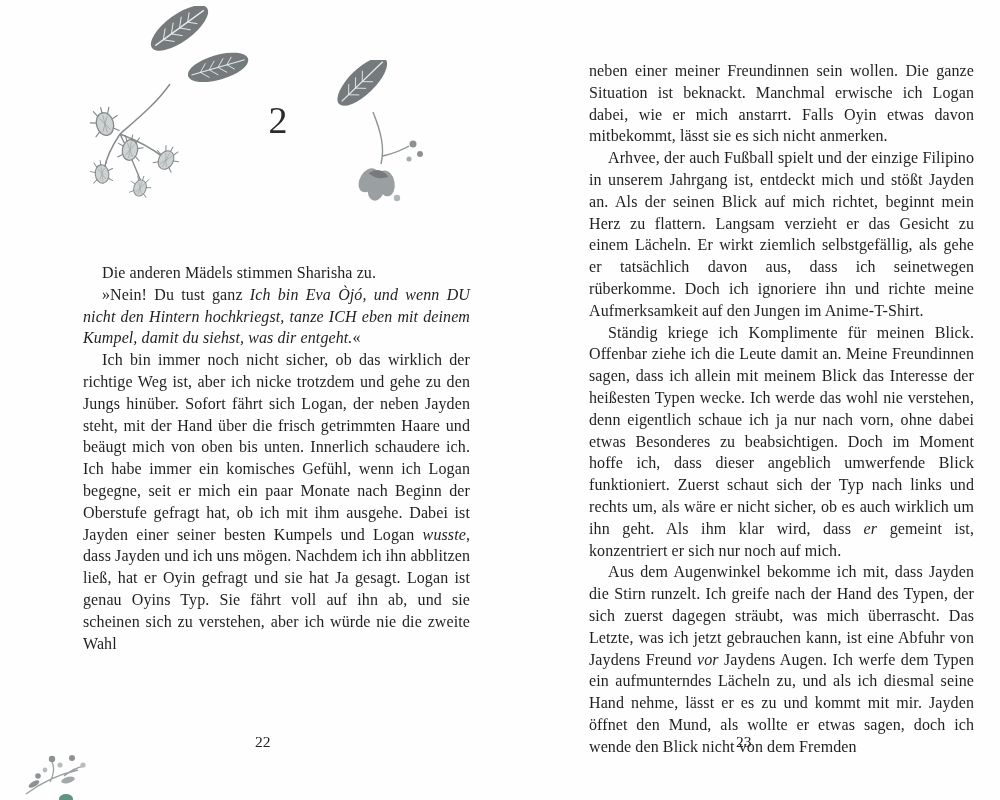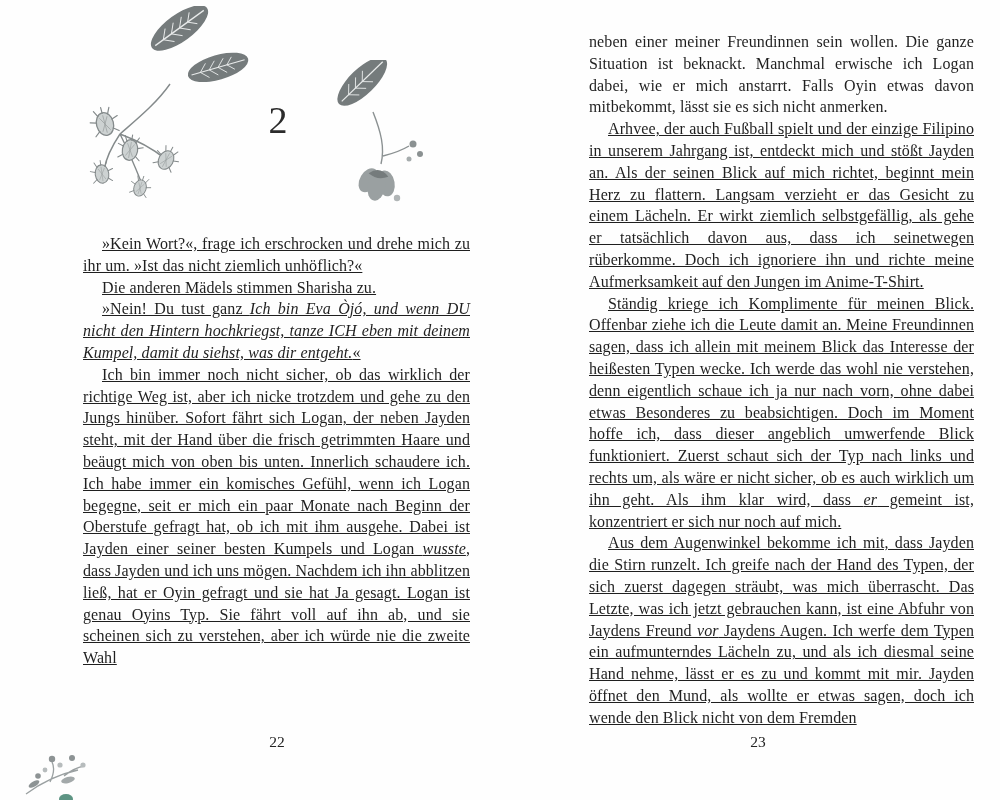--- a/index.html
+++ b/index.html
@@ -12,40 +12,41 @@
     color: #1f1f1f;
     overflow: hidden;
   }
   .text-col {
     position: absolute;
     text-align: justify;
     font-size: 16px;
     line-height: 21.8px;
     letter-spacing: 0.1px;
     hyphens: auto;
+    margin-top: 29px;
     -webkit-hyphens: auto;
   }
   .text-col p { margin: 0; }
-  .text-col p.indent { text-indent: 19px; text-decoration: underline; }
+  .text-col p.indent { text-indent: 19px; }
   .it { font-style: italic; }
   .left-col  { left: 83px;  top: 233px; width: 387px; }
   .right-col { left: 589px; top: 31px;  width: 385px; }
   .chapter-number {
     position: absolute;
     left: 250px; top: 98px;
     width: 56px;
     text-align: center;
     font-size: 38px;
     color: #2b2b2b;
   }
   .page-num {
     position: absolute;
     top: 733px;
     width: 44px;
-    text-align: center;
+    text-align: left;
     font-size: 15.5px;
     color: #222222;
   }
   .pn-left  { left: 255px; }
   .pn-right { left: 736px; }
   .orn { position: absolute; }
   .orn-tl { left: 78px;  top: 6px; }
   .orn-ch { left: 323px; top: 60px; }
   .orn-bl { left: 20px;  top: 736px; }
 </style>
@@ -96,21 +97,20 @@
     <g transform="translate(56,112) rotate(10)">
       <ellipse cx="-9" cy="10" rx="8.5" ry="13" transform="rotate(20 -9 10)" fill="#9aa0a1"></ellipse>
       <ellipse cx="9" cy="10" rx="8.5" ry="13" transform="rotate(-20 9 10)" fill="#9aa0a1"></ellipse>
       <ellipse cx="0" cy="14" rx="9" ry="15" fill="#9aa0a1"></ellipse>
       <path d="M-10,3 Q0,-7 10,3 Q0,9 -10,3 Z" fill="#757b7c"></path>
     </g>
     <circle cx="74" cy="138" r="3.2" fill="#b0b5b6"></circle>
   </svg>
 
   <div class="text-col left-col">
-      <p class="indent"><span>»Kein Wort?«, frage ich erschrocken und drehe mich zu ihr um. »Ist das nicht ziemlich unhöflich?«</span></p>
       <p class="indent"><span>Die anderen Mädels stimmen Sharisha zu.</span></p>
       <p class="indent"><span>»Nein! Du tust ganz </span><span class="it">Ich bin Eva Òjó, und wenn DU nicht den Hintern hochkriegst, tanze ICH eben mit deinem Kumpel, damit du siehst, was dir entgeht.</span><span>«</span></p>
       <p class="indent"><span>Ich bin immer noch nicht sicher, ob das wirklich der richtige Weg ist, aber ich nicke trotzdem und gehe zu den Jungs hinüber. Sofort fährt sich Logan, der neben Jayden steht, mit der Hand über die frisch getrimmten Haare und beäugt mich von oben bis unten. Innerlich schaudere ich. Ich habe immer ein komisches Gefühl, wenn ich Logan begegne, seit er mich ein paar Monate nach Beginn der Oberstufe gefragt hat, ob ich mit ihm ausgehe. Dabei ist Jayden einer seiner besten Kumpels und Logan </span><span class="it">wusste</span><span>, dass Jayden und ich uns mögen. Nachdem ich ihn abblitzen ließ, hat er Oyin gefragt und sie hat Ja gesagt. Logan ist genau Oyins Typ. Sie fährt voll auf ihn ab, und sie scheinen sich zu verstehen, aber ich würde nie die zweite Wahl</span></p>
     </div>
 
   <div class="text-col right-col">
       <p class=""><span>neben einer meiner Freundinnen sein wollen. Die ganze Situation ist beknackt. Manchmal erwische ich Logan dabei, wie er mich anstarrt. Falls Oyin etwas davon mitbekommt, lässt sie es sich nicht anmerken.</span></p>
       <p class="indent"><span>Arhvee, der auch Fußball spielt und der einzige Filipino in unserem Jahrgang ist, entdeckt mich und stößt Jayden an. Als der seinen Blick auf mich richtet, beginnt mein Herz zu flattern. Langsam verzieht er das Gesicht zu einem Lächeln. Er wirkt ziemlich selbstgefällig, als gehe er tatsächlich davon aus, dass ich seinetwegen rüberkomme. Doch ich ignoriere ihn und richte meine Aufmerksamkeit auf den Jungen im Anime-T-Shirt.</span></p>
       <p class="indent"><span>Ständig kriege ich Komplimente für meinen Blick. Offenbar ziehe ich die Leute damit an. Meine Freundinnen sagen, dass ich allein mit meinem Blick das Interesse der heißesten Typen wecke. Ich werde das wohl nie verstehen, denn eigentlich schaue ich ja nur nach vorn, ohne dabei etwas Besonderes zu beabsichtigen. Doch im Moment hoffe ich, dass dieser angeblich umwerfende Blick funktioniert. Zuerst schaut sich der Typ nach links und rechts um, als wäre er nicht sicher, ob es auch wirklich um ihn geht. Als ihm klar wird, dass </span><span class="it">er</span><span> gemeint ist, konzentriert er sich nur noch auf mich.</span></p>
       <p class="indent"><span>Aus dem Augenwinkel bekomme ich mit, dass Jayden die Stirn runzelt. Ich greife nach der Hand des Typen, der sich zuerst dagegen sträubt, was mich überrascht. Das Letzte, was ich jetzt gebrauchen kann, ist eine Abfuhr von Jaydens Freund </span><span class="it">vor</span><span> Jaydens Augen. Ich werfe dem Typen ein aufmunterndes Lächeln zu, und als ich diesmal seine Hand nehme, lässt er es zu und kommt mit mir. Jayden öffnet den Mund, als wollte er etwas sagen, doch ich wende den Blick nicht von dem Fremden</span></p>

